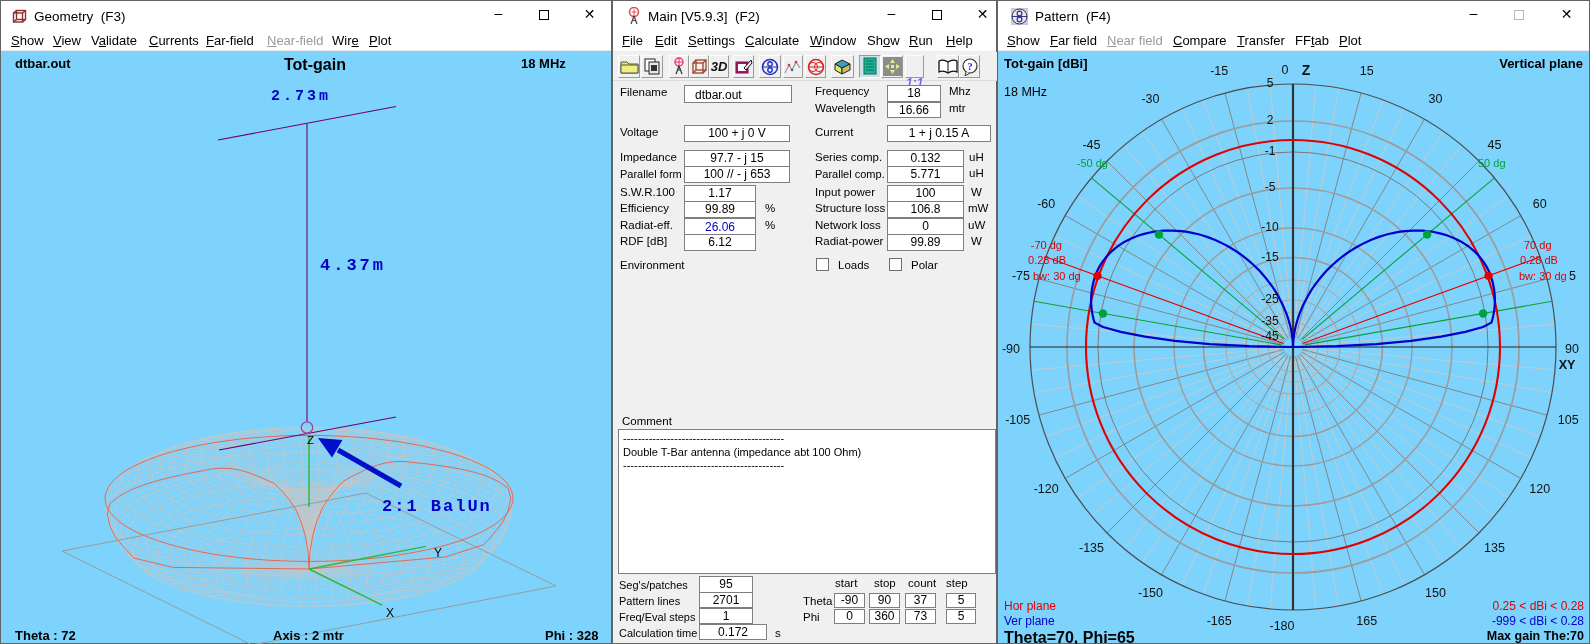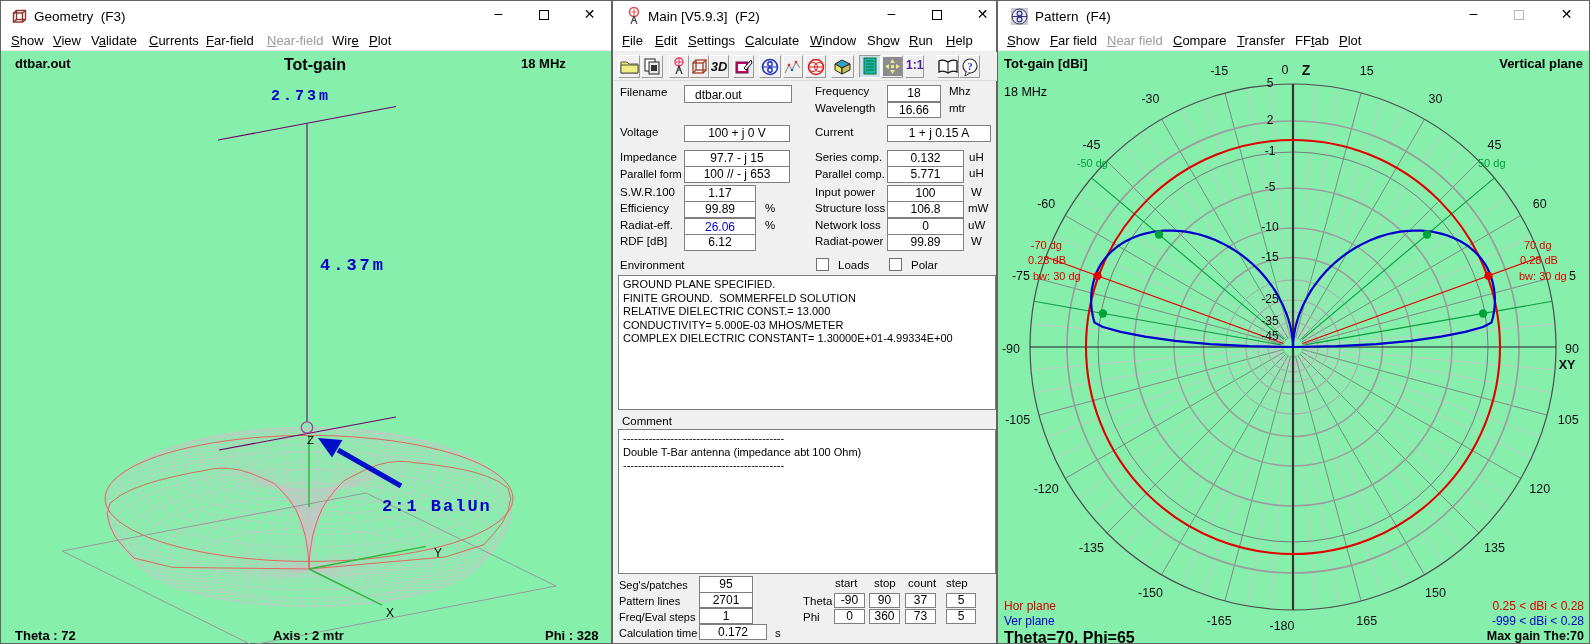--- a/index.html
+++ b/index.html
@@ -1,15 +1,15 @@
 <!DOCTYPE html>
 <html><head><meta charset="utf-8"><style>
 *{margin:0;padding:0;box-sizing:border-box}
 body{width:1590px;height:644px;position:relative;font-family:"Liberation Sans",sans-serif;background:#fff;overflow:hidden}
-.win{position:absolute;top:0;height:644px;background:#86efac;border:1px solid #636363}
+.win{position:absolute;top:0;height:644px;background:#7dd3fc;border:1px solid #636363}
 .tbar{position:absolute;left:0;right:0;top:0;height:30px;background:#fff}
 .ttl{position:absolute;top:8px;font-size:13.5px;color:#000;white-space:nowrap}
 .wbtn{position:absolute;top:0;width:45px;height:30px;text-align:center;color:#000}
 .menu{position:absolute;left:0;right:0;top:30px;height:20px;background:#fff;font-size:13px;border-bottom:1px solid #ececec}
 .menu span{position:absolute;top:2px;white-space:nowrap}
 u{text-decoration:underline}
 .b{font-weight:bold}
 .mono{font-family:"Liberation Mono",monospace;font-weight:bold;color:#0000c8}
 .lbl{position:absolute;font-size:11.5px;color:#000;white-space:nowrap}
 .ibox{position:absolute;background:#fff;border:1px solid #7f7f7f;font-size:12px;text-align:center;color:#000;overflow:hidden;white-space:nowrap}
@@ -174,21 +174,21 @@
     </div>
     <div class="tbtn" style="left:268px;width:22px">
       <div style="text-align:center"><svg width="19" height="19" viewBox="0 0 19 19" style="margin-top:1px">
           <rect x="0" y="0" width="19" height="19" fill="#8c8c8c"></rect>
           <path d="M9.5 2 L12 6 H7 Z M9.5 17 L7 13 H12 Z M2 9.5 L6 7 V12 Z M17 9.5 L13 7 V12 Z" fill="#e8e890"></path>
           <rect x="8" y="8" width="3" height="3" fill="#e8e890"></rect>
         </svg></div>
     </div>
     <div class="tbtn" style="left:292px;width:19px">
       <div style="text-align:center">
-        <div style="font-size:12px;font-weight:bold;color:#4c1d95;margin-top:2px">1:1</div>
+        <div style="font-size:12px;font-weight:bold;font-style:italic;color:#8b5cf6;margin-top:20px">1:1</div>
       </div>
     </div>
     <div class="tbtn" style="left:324px;width:22px">
       <div style="text-align:center"><svg width="20" height="16" viewBox="0 0 20 16" style="margin-top:3px">
           <path d="M10 3 C7 1 3 1 1 2 V13 C3 12 7 12 10 14 C13 12 17 12 19 13 V2 C17 1 13 1 10 3 Z" fill="#fff" stroke="#111" stroke-width="1.3"></path>
           <path d="M10 3 V14" stroke="#111"></path>
         </svg></div>
     </div>
     <div class="tbtn" style="left:346px;width:21px">
       <div style="text-align:center"><svg width="18" height="18" viewBox="0 0 18 18" style="margin-top:2px">
@@ -241,25 +241,20 @@
     <div class="lbl" style="left:7px;top:234px">RDF [dB]</div>
     <div class="ibox" style="left:71px;top:233px;width:72px;height:17px;line-height:15px">6.12</div>
     <div class="lbl" style="left:202px;top:234px">Radiat-power</div>
     <div class="ibox" style="left:274px;top:233px;width:77px;height:17px;line-height:15px">99.89</div>
     <div class="lbl" style="left:358px;top:234px">W</div>
     <div class="lbl" style="left:7px;top:258px">Environment</div>
     <div class="cb" style="left:203px;top:257px"></div>
     <div class="lbl" style="left:225px;top:258px">Loads</div>
     <div class="cb" style="left:276px;top:257px"></div>
     <div class="lbl" style="left:298px;top:258px">Polar</div>
-    <div class="tb" style="left:5px;top:274px;width:378px;height:135px">GROUND PLANE SPECIFIED.
-FINITE GROUND.  SOMMERFELD SOLUTION
-RELATIVE DIELECTRIC CONST.= 13.000
-CONDUCTIVITY= 5.000E-03 MHOS/METER
-COMPLEX DIELECTRIC CONSTANT= 1.30000E+01-4.99334E+00</div>
     <div class="lbl" style="left:9px;top:414px">Comment</div>
     <div class="tb" style="left:5px;top:428px;width:378px;height:145px">--------------------------------------------
 Double T-Bar antenna (impedance abt 100 Ohm)
 --------------------------------------------</div>
     <div class="lbl" style="left:6px;top:578px;font-size:11px">Seg's/patches</div>
     <div class="ibox" style="left:86px;top:575px;width:54px;height:24px;line-height:14px">95</div>
     <div class="lbl" style="left:6px;top:594px;font-size:11px">Pattern lines</div>
     <div class="ibox" style="left:86px;top:591px;width:54px;height:16px;line-height:14px">2701</div>
     <div class="lbl" style="left:6px;top:610px;font-size:11px">Freq/Eval steps</div>
     <div class="ibox" style="left:86px;top:607px;width:54px;height:16px;line-height:14px">1</div>

